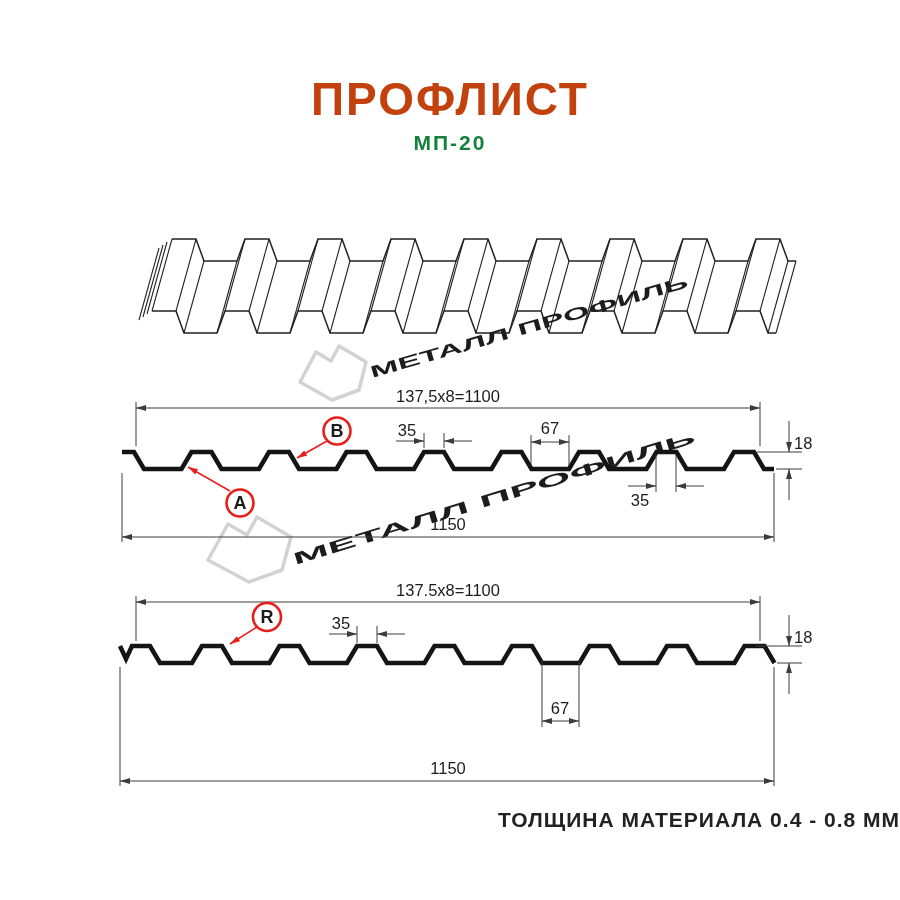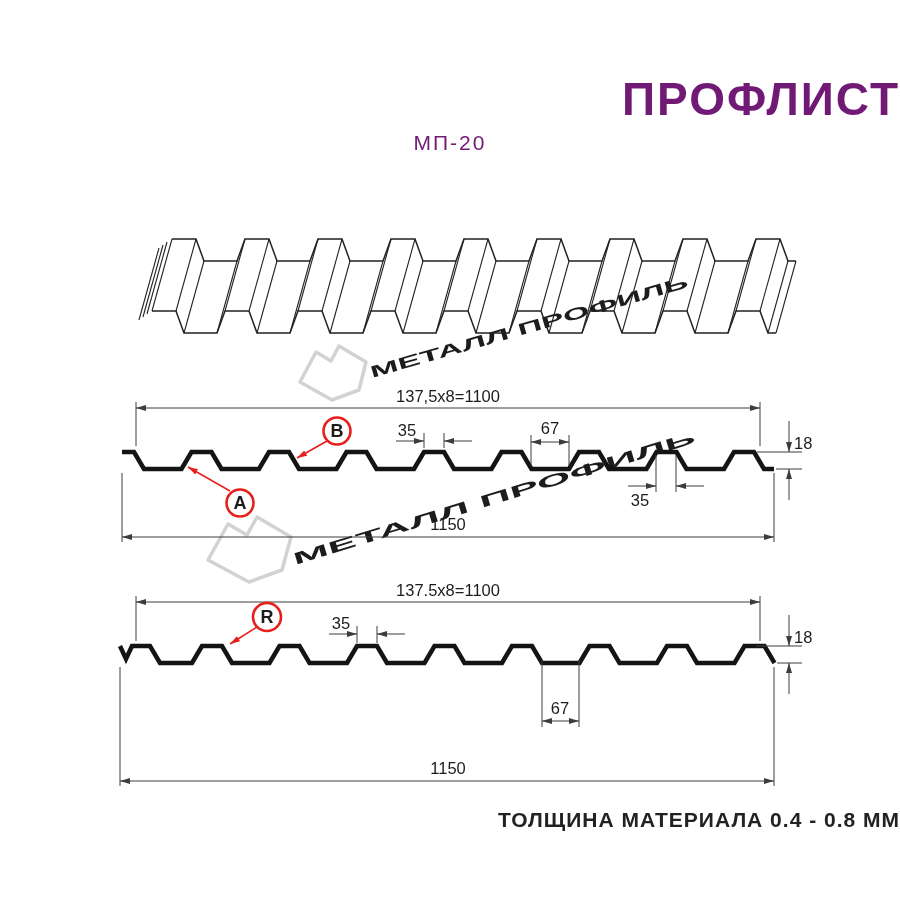--- a/index.html
+++ b/index.html
@@ -1,21 +1,21 @@
 <!DOCTYPE html>
 <html><head>
 <meta charset="utf-8">
 <style>
   html,body{margin:0;padding:0;background:#ffffff;}
   .page{position:relative;width:900px;height:900px;background:#fff;overflow:hidden;
         font-family:"Liberation Sans",sans-serif;}
-  .title{position:absolute;left:0;top:72px;width:900px;text-align:right;
-         font-size:46px;font-weight:800;letter-spacing:2px;color:#701a75;}
+  .title{position:absolute;left:0;top:72px;width:900px;text-align:center;
+         font-size:46px;font-weight:800;letter-spacing:2px;color:#c2410c;}
   .subtitle{position:absolute;left:0;top:131px;width:900px;text-align:center;
-            font-size:21px;font-weight:400;letter-spacing:2px;color:#701a75;}
+            font-size:21px;font-weight:700;letter-spacing:2px;color:#15803d;}
   .caption{position:absolute;left:0;top:808px;width:900px;text-align:right;
            font-size:21px;font-weight:600;letter-spacing:1px;color:#222;}
   svg.drawing{position:absolute;left:0;top:0;}
   svg text{font-family:"Liberation Sans",sans-serif;fill:#1c1c1c;font-size:16.5px;}
   .dim{stroke:#3c3c3c;stroke-width:1;fill:none;}
   .profile{stroke:#141414;stroke-width:4.5;fill:none;stroke-linejoin:miter;}
   .p3d{stroke:#222;stroke-width:1.5;fill:none;stroke-linejoin:miter;}
   .wmtext{font-weight:bold;}
   .redline{stroke-width:1.6;fill:none;}
   .redletter{font-size:18px;font-weight:600;}

